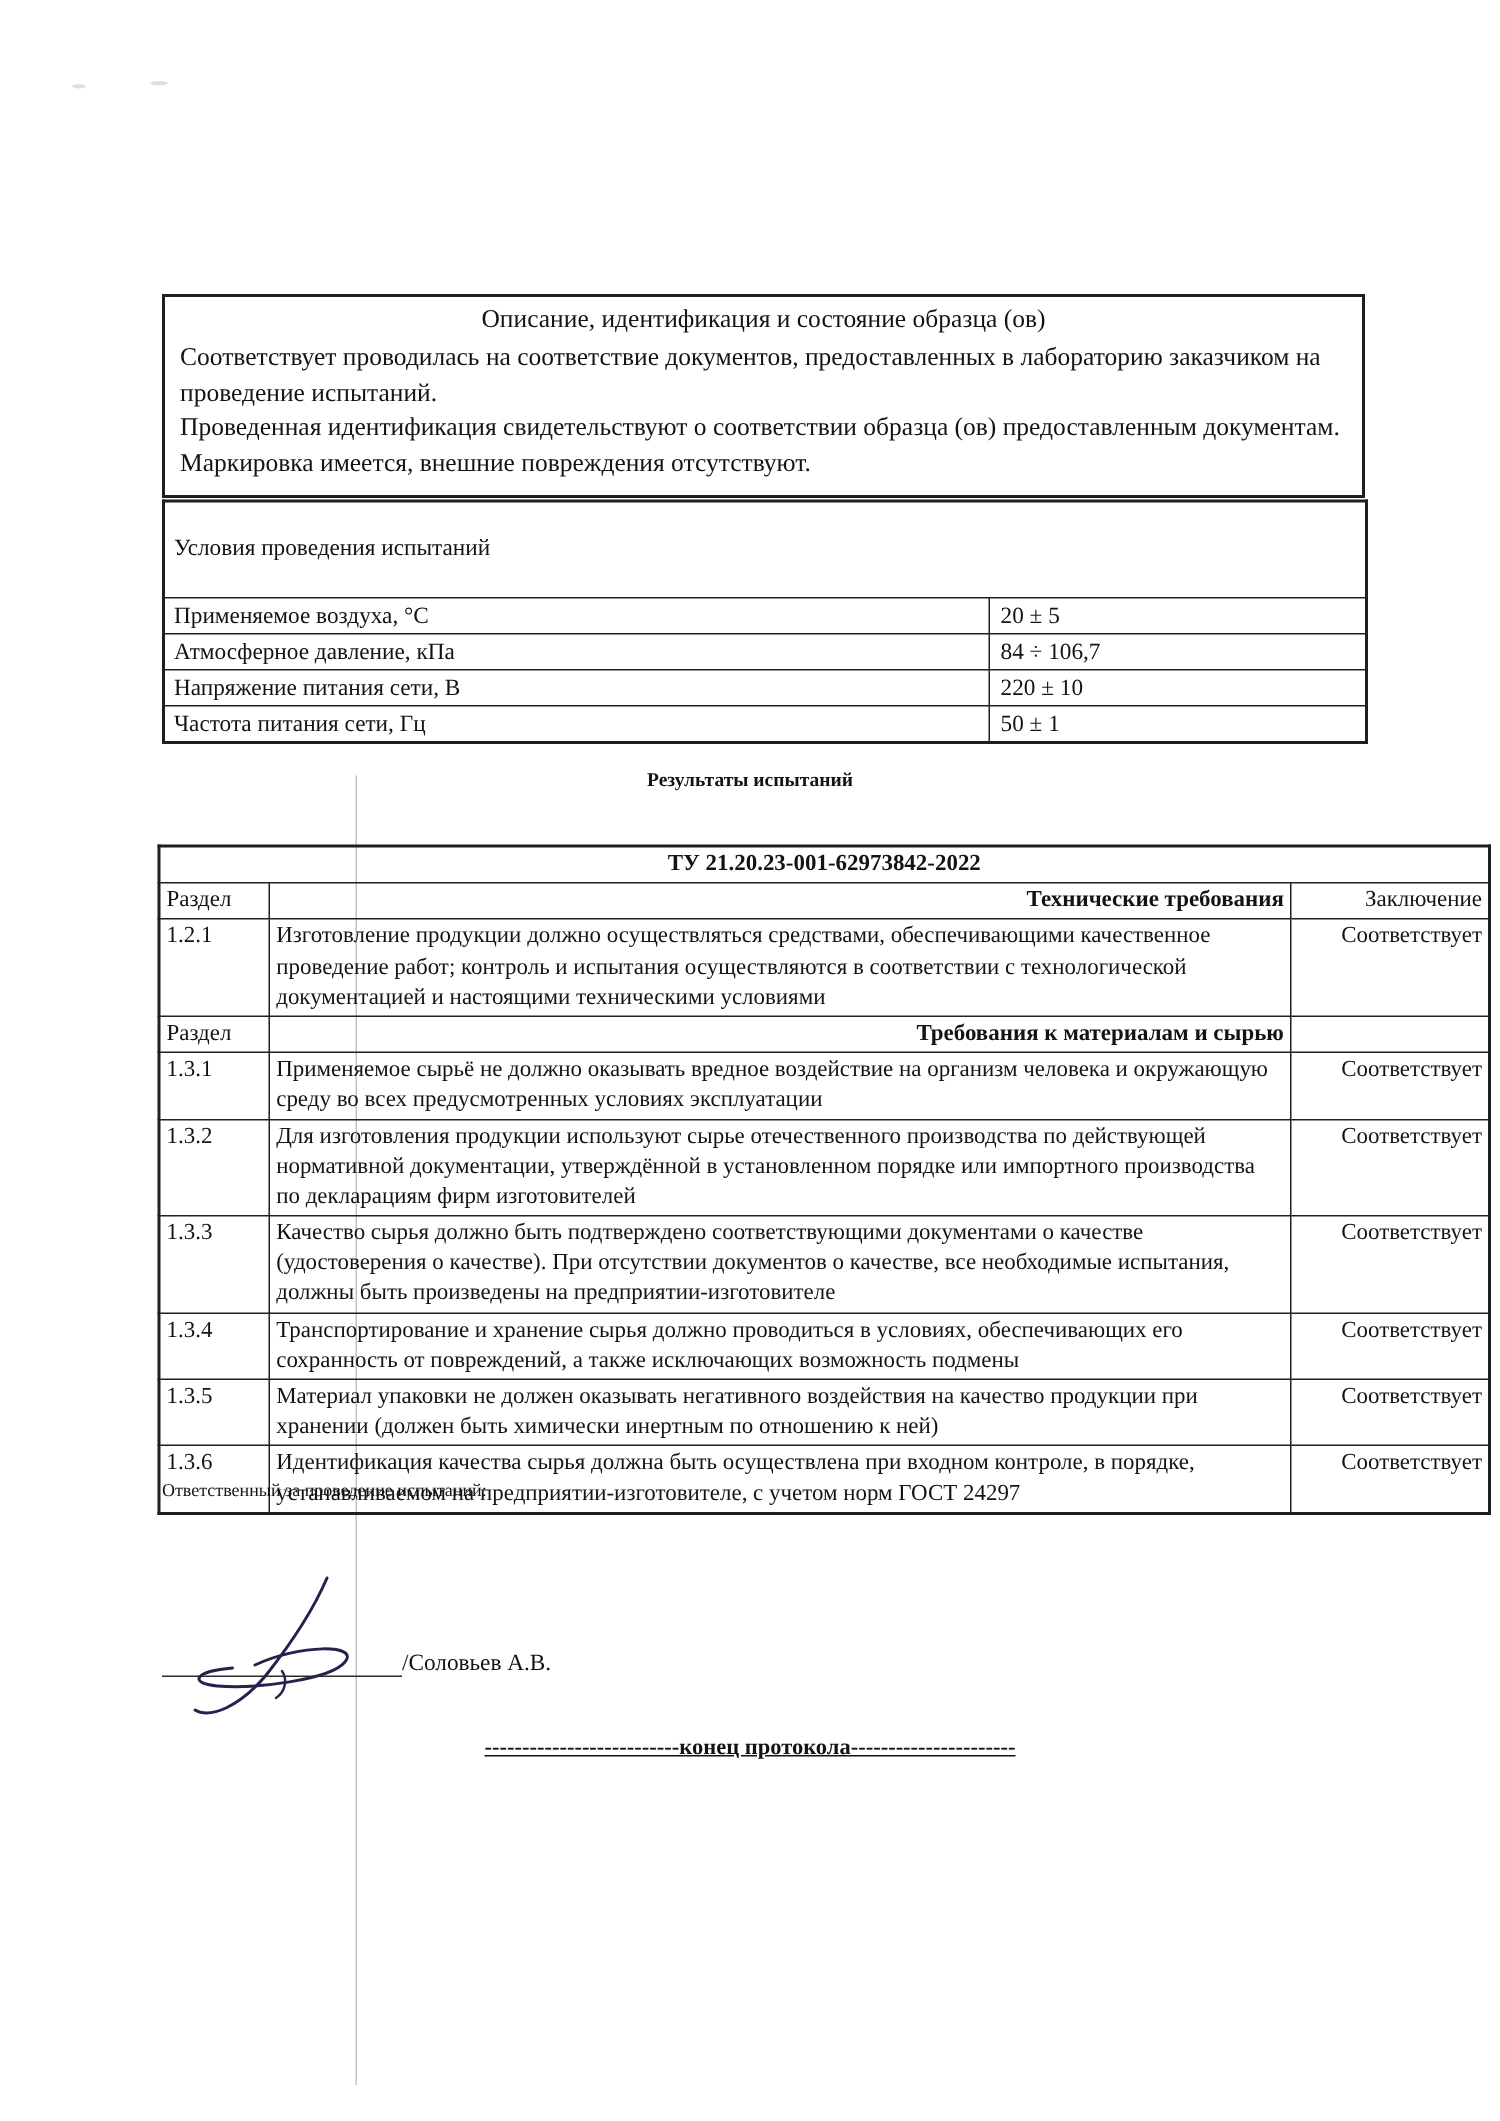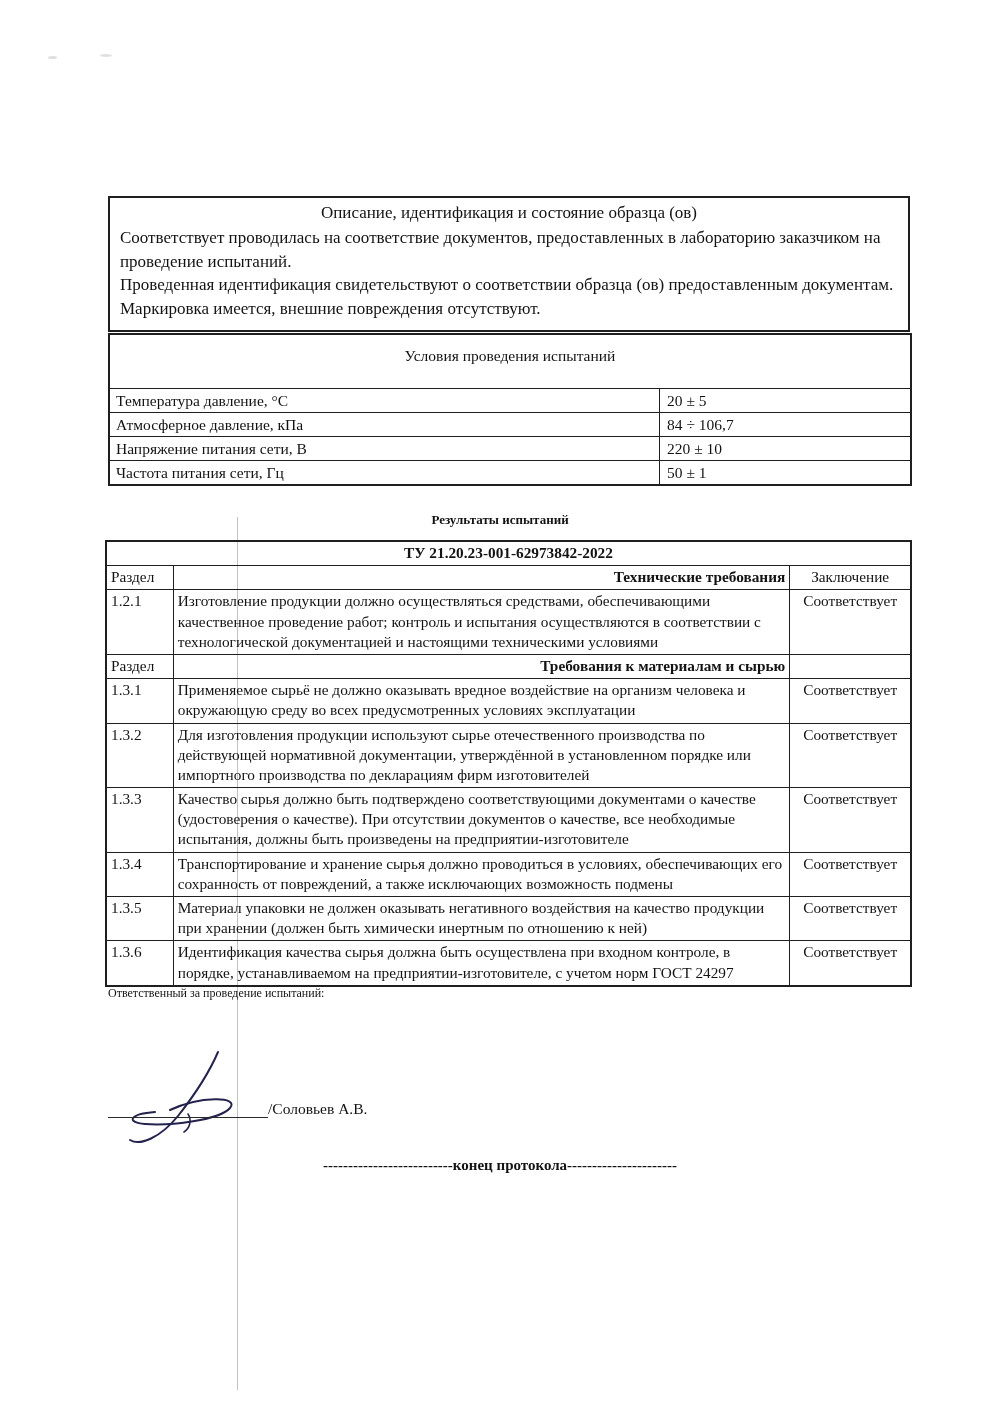--- a/index.html
+++ b/index.html
@@ -73,24 +73,24 @@
     width: 804px;
     border-collapse: collapse;
     border: 2px solid #1f1f1f;
     font-size: 15.5px;
   }
   table.cond-table td {
     border: 1px solid #1f1f1f;
     padding: 1px 6px;
   }
   table.cond-table td.cond-title {
-    text-align: center;
+    text-align: left;
     height: 40px;
     vertical-align: top;
-    padding-top: 12px;
+    padding-top: 22px;
   }
   table.cond-table td.cond-label {
     width: 537px;
     height: 21px;
   }
   table.cond-table td.cond-value {
     padding-left: 7px;
   }
 
   
@@ -99,43 +99,43 @@
     left: 0;
     top: 512px;
     width: 100%;
     text-align: center;
     font-weight: bold;
     font-size: 13px;
   }
   table.results-table {
     position: absolute;
     left: 105px;
-    top: 540px;
-    width: 807px;
+    top: 563px;
+    width: 889px;
     border-collapse: collapse;
     border: 2px solid #1f1f1f;
     font-size: 15.3px;
     line-height: 1.32;
     padding-left: 20px;
   }
   table.results-table td {
     border: 1px solid #1f1f1f;
     vertical-align: top;
     padding: 1px 4px 2px 4px;
   }
   td.tu-header {
     text-align: center;
     font-weight: bold;
     height: 20px;
   }
   td.col-num { width: 58px; }
   td.col-text { width: 615px; }
   td.col-concl {
     width: 112px;
-    text-align: center;
+    text-align: right;
     padding-top: 2px;
   }
   td.hdr-requirements, td.hdr-section2-title {
     text-align: right;
     font-weight: bold;
   }
 
   
   .responsible-label {
     position: absolute;
@@ -162,20 +162,21 @@
     vertical-align: bottom;
   }
   .end-line {
     position: absolute;
     left: 0;
     top: 1157px;
     width: 100%;
     text-align: center;
     font-weight: bold;
     font-size: 15px;
+    text-decoration: underline;
   }
 </style>
 </head>
 <body>
 
 <div class="page">
 
   <div class="scan-smudge"></div>
   <div class="fold-line"></div>
 
@@ -185,21 +186,21 @@
     <p>Проведенная идентификация свидетельствуют о соответствии образца (ов) предоставленным документам.</p>
     <p>Маркировка имеется, внешние повреждения отсутствуют.</p>
   </div>
 
   <table class="cond-table">
     <tbody>
       <tr>
         <td class="cond-title" colspan="2">Условия проведения испытаний</td>
       </tr>
       <tr>
-        <td class="cond-label">Температура давление, °С</td>
+        <td class="cond-label">Применяемое воздуха, °С</td>
         <td class="cond-value">20 ± 5</td>
       </tr>
       <tr>
         <td class="cond-label">Атмосферное давление, кПа</td>
         <td class="cond-value">84 ÷ 106,7</td>
       </tr>
       <tr>
         <td class="cond-label">Напряжение питания сети, В</td>
         <td class="cond-value">220 ± 10</td>
       </tr>

